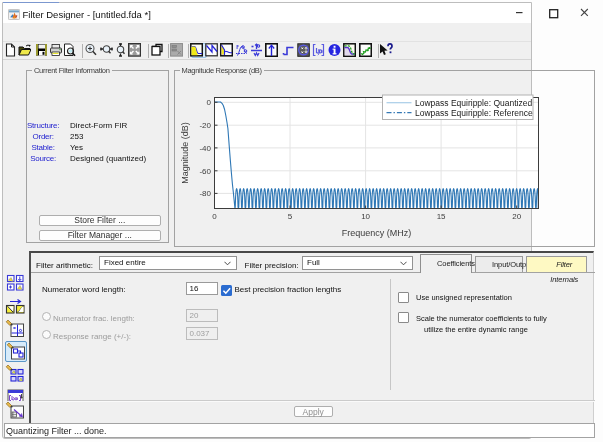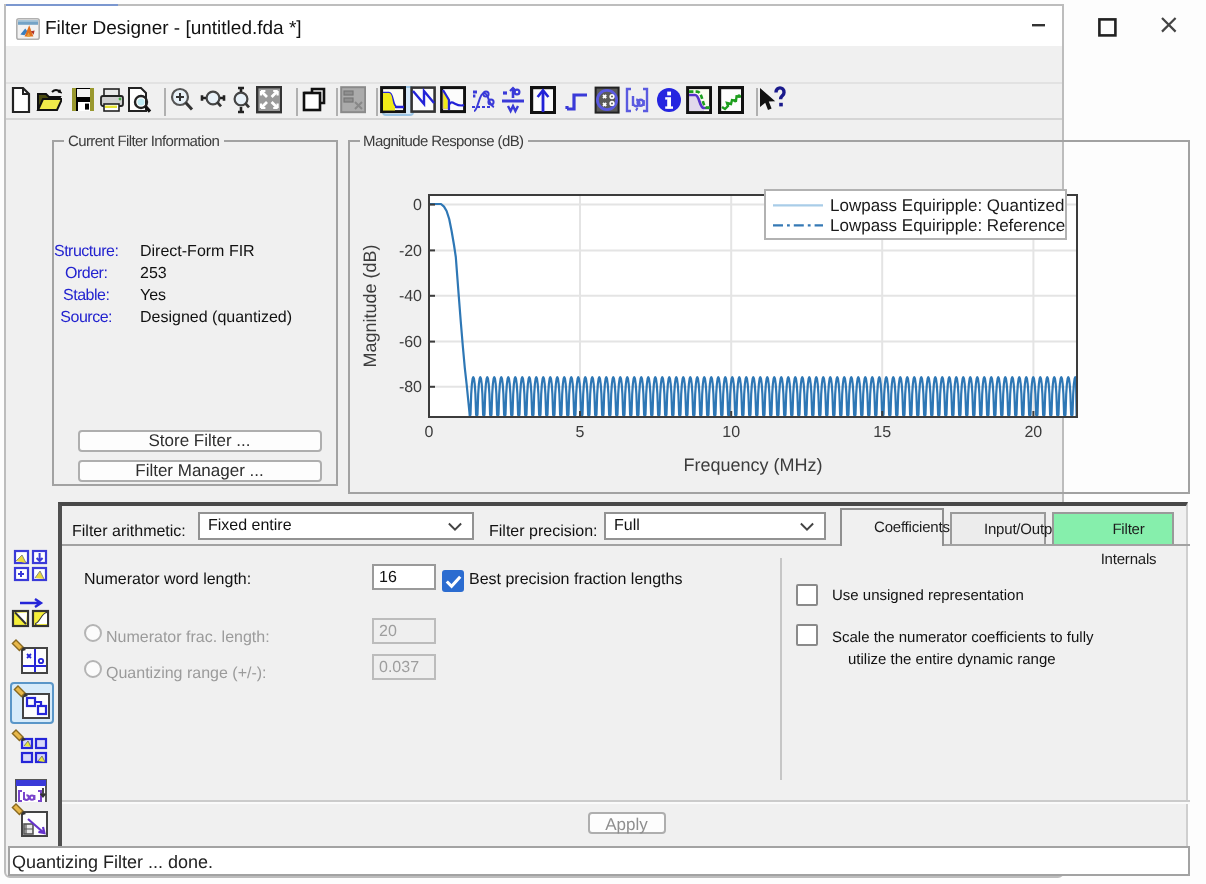--- a/index.html
+++ b/index.html
@@ -381,38 +381,38 @@
 <div class="lbl" style="left:241.5px;top:257.5px;">Filter precision:</div>
 <div class="dd" style="left:299px;top:252.5px;width:111px;height:14.5px;">
         <span class="ddtxt">Full</span>
   <svg class="chev" viewBox="0 0 8 5">
           <path d="M0.5 0.5 L4 4 L7.5 0.5" stroke="#444" fill="none" stroke-width="1.1"></path>
         </svg>
       </div>
 
 <div class="abs" style="left:27.5px;top:268.5px;width:564px;height:1px;background:#a2a2a2;"></div>
 <div class="tab" style="left:472px;top:252.5px;width:47.5px;height:16px;background:#ececec;border:1px solid #9a9a9a;border-bottom:none;line-height:15px;">Input/Output</div>
-<div class="tab" style="left:522.5px;top:252.5px;width:61.5px;height:16px;background:#86efac;border:1px solid #9a9a9a;border-bottom:none;line-height:15px;">Filter Internals</div>
+<div class="tab" style="left:522.5px;top:252.5px;width:61.5px;height:16px;background:#fef9c3;border:1px solid #9a9a9a;border-bottom:none;line-height:15px;font-style:italic;">Filter Internals</div>
 <div class="tab" style="left:417px;top:250.5px;width:52px;height:19px;background:#f0f0f0;border:1px solid #8f8f8f;border-bottom:none;line-height:18px;z-index:3;">Coefficients</div>
 
 <div class="lbl" style="left:39px;top:281.5px;">Numerator word length:</div>
 <div class="inp" style="left:182.5px;top:278.5px;width:32px;height:13px;">16</div>
 <div class="cbc" style="left:218px;top:281.5px;">
         <svg width="11.5" height="11.5" viewBox="0 0 12 12">
           <path d="M2.5 6 L5 8.5 L9.5 3.5" stroke="#fff" stroke-width="1.6" fill="none"></path>
         </svg>
       </div>
 <div class="lbl" style="left:231.5px;top:281.5px;">Best precision fraction lengths</div>
 
 <div class="radio" style="left:39px;top:309px;"></div>
 <div class="lbl glbl" style="left:50px;top:310.5px;">Numerator frac. length:</div>
 <div class="inpd" style="left:182.5px;top:305.5px;width:32px;height:13px;">20</div>
 
 <div class="radio" style="left:39px;top:327px;"></div>
-<div class="lbl glbl" style="left:50px;top:328.5px;">Quantizing range (+/-):</div>
+<div class="lbl glbl" style="left:50px;top:328.5px;">Response range (+/-):</div>
 <div class="inpd" style="left:182.5px;top:323.5px;width:32px;height:13px;">0.037</div>
 
 <div class="abs" style="left:387px;top:276px;width:1px;height:111px;background:#c6c6c6;"></div>
 <div class="cb" style="left:395px;top:289px;"></div>
 <div class="lbl" style="left:413px;top:290px;font-size:7.5px;">Use unsigned representation</div>
 <div class="cb" style="left:395px;top:309px;"></div>
 <div class="lbl" style="left:413px;top:310.5px;font-size:7.5px;">Scale the numerator coefficients to fully</div>
 <div class="lbl" style="left:421px;top:321.5px;font-size:7.5px;">utilize the entire dynamic range</div>
 
 <div class="abs" style="left:27.5px;top:396.5px;width:564px;height:1px;background:#cbcbcb;"></div>

